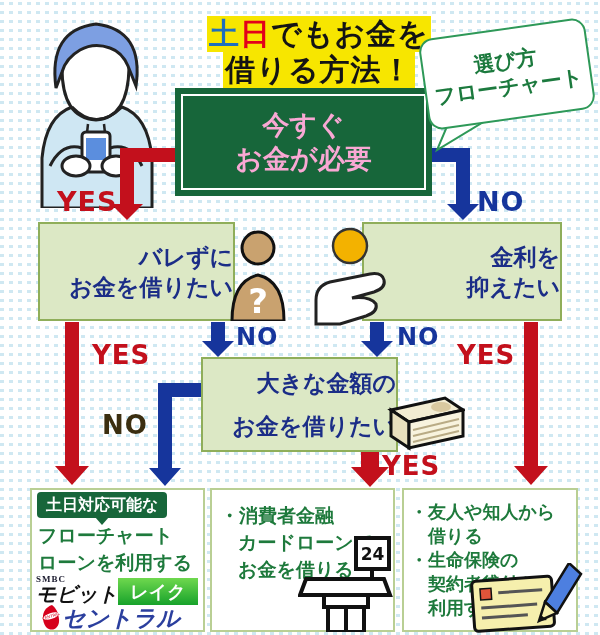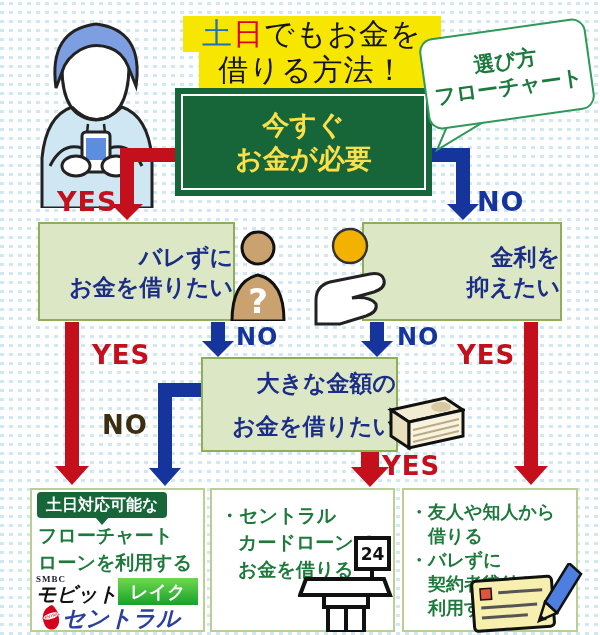--- a/index.html
+++ b/index.html
@@ -9,23 +9,23 @@
     background-color:#ffffff;
     background-image:
       repeating-linear-gradient(0deg, transparent 0 3px, #ffffff 3px 9px),
       repeating-linear-gradient(90deg, #cfe8f2 0 4px, transparent 4px 9px);
   }
   .abs { position:absolute; }
 
   
   .title { z-index:5; left:183px; top:16px; text-align:center; }
   .title-line {
-    display:inline-block; background:#f7e600; padding:1px 19px;
-    font-size:30px; font-weight:normal; color:#141414; letter-spacing:1px;
-    line-height:34px; white-space:nowrap;
+    display:inline-block; background:#f7e600; padding:1px 2px;
+    font-size:30px; font-weight:bold; color:#141414; letter-spacing:1px;
+    line-height:34px; white-space:nowrap;margin-left:24px;
   }
   .t-blue { color:#1e6fbe; } .t-red { color:#e3001b; }
 
   
   .bubble {
     z-index:5; left:423px; top:28px; width:168px; height:92px;
     background:#ffffff; border:2px solid #2e9958; border-radius:14px;
     transform:rotate(-8deg); display:flex; flex-direction:column;
     align-items:center; justify-content:center;
   }
@@ -34,21 +34,21 @@
 
   
   .root-box {
     z-index:3; left:175px; top:88px; width:257px; height:108px;
     background:#17663a; padding:6px;
   }
   .root-inner {
     width:100%; height:100%; border:2px solid #ffffff;
     display:flex; flex-direction:column; align-items:center; justify-content:center;
   }
-  .root-inner div { color:#fde047; font-size:27px; font-weight:bold; line-height:34px; white-space:nowrap; }
+  .root-inner div { color:#f9a8d4; font-size:27px; font-weight:bold; line-height:34px; white-space:nowrap; }
 
   .qbox {
     z-index:3; background:#dce8c5; border:2px solid #8fae5a;
     display:flex; flex-direction:column; align-items:flex-end; justify-content:center;
   }
   .qbox div { color:#1b2d87; font-size:23px; font-weight:bold; line-height:30px; white-space:nowrap; }
   .q-left  { left:38px;  top:222px; width:197px; height:99px; }
   .q-right { left:362px; top:222px; width:200px; height:99px; }
   .q-mid   { left:201px; top:357px; width:197px; height:95px;gap:13px; }
 
@@ -213,41 +213,41 @@
         <path d="M12 1 C3 4 0 14 6 23 C12 29 20 24 19 15 C18 8 16 4 12 1 Z" fill="#d6001c"></path>
         <ellipse cx="11" cy="12" rx="8" ry="3" fill="#ffffff" transform="rotate(-18 11 12)"></ellipse>
         <text x="11" y="13.5" text-anchor="middle" font-size="4" fill="#d6001c" transform="rotate(-18 11 12)">CENTRAL</text>
       </svg>
       <span class="central-text">セントラル</span>
     </div>
   </div>
 
   <div class="abs outcome o-mid">
     <div class="green-lines">
-      <div>・セントラル</div>
+      <div>・消費者金融</div>
       <div class="indent">カードローンで</div>
       <div class="indent">お金を借りる</div>
     </div>
   </div>
 
   <svg class="abs icon" style="left:298px; top:535px;" width="95" height="97" viewBox="0 0 95 97">
     <rect x="58" y="3" width="33" height="31" fill="#ffffff" stroke="#111" stroke-width="4"></rect>
     <text x="74.5" y="25" text-anchor="middle" font-size="17" font-weight="bold" fill="#111">24</text>
     <line x1="74" y1="34" x2="74" y2="44" stroke="#111" stroke-width="4"></line>
     <polygon points="8,44 86,44 92,60 2,60" fill="#ffffff" stroke="#111" stroke-width="4"></polygon>
     <rect x="26" y="60" width="44" height="12" fill="#ffffff" stroke="#111" stroke-width="4"></rect>
     <rect x="30" y="72" width="36" height="25" fill="#ffffff" stroke="#111" stroke-width="4"></rect>
     <line x1="48" y1="72" x2="48" y2="97" stroke="#111" stroke-width="4"></line>
   </svg>
 
   <div class="abs outcome o-right">
     <div class="green-lines">
       <div>・友人や知人から</div>
       <div class="indent">借りる</div>
-      <div>・バレずに</div>
+      <div>・生命保険の</div>
       <div class="indent">契約者貸付を</div>
       <div class="indent">利用する</div>
     </div>
   </div>
 
   <svg class="abs icon" style="left:465px; top:563px;" width="118" height="72" viewBox="0 0 118 72">
     <g transform="rotate(-4 45 40)">
       <rect x="8" y="16" width="80" height="50" rx="4" fill="#f6efad" stroke="#111" stroke-width="3"></rect>
       <rect x="16" y="24" width="11" height="11" fill="#e0543a" stroke="#111" stroke-width="1.5"></rect>
       <line x1="34" y1="29" x2="78" y2="29" stroke="#555" stroke-width="3"></line>

